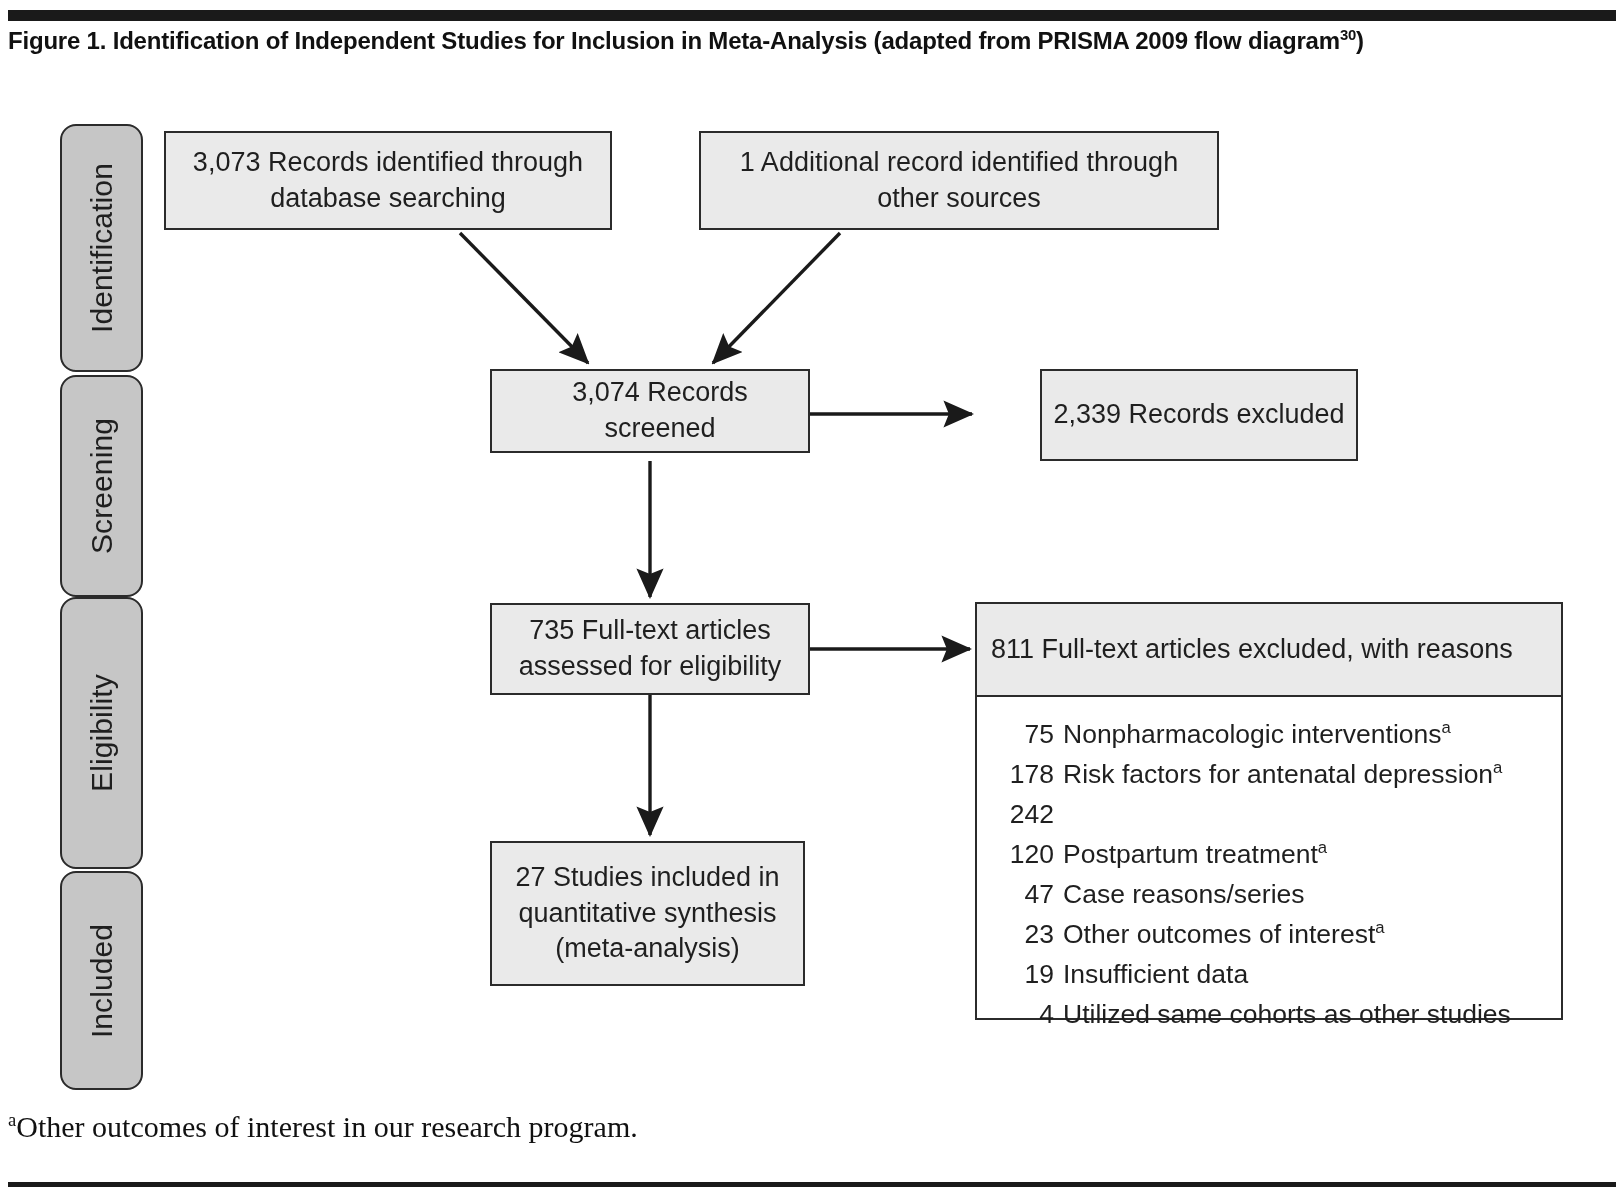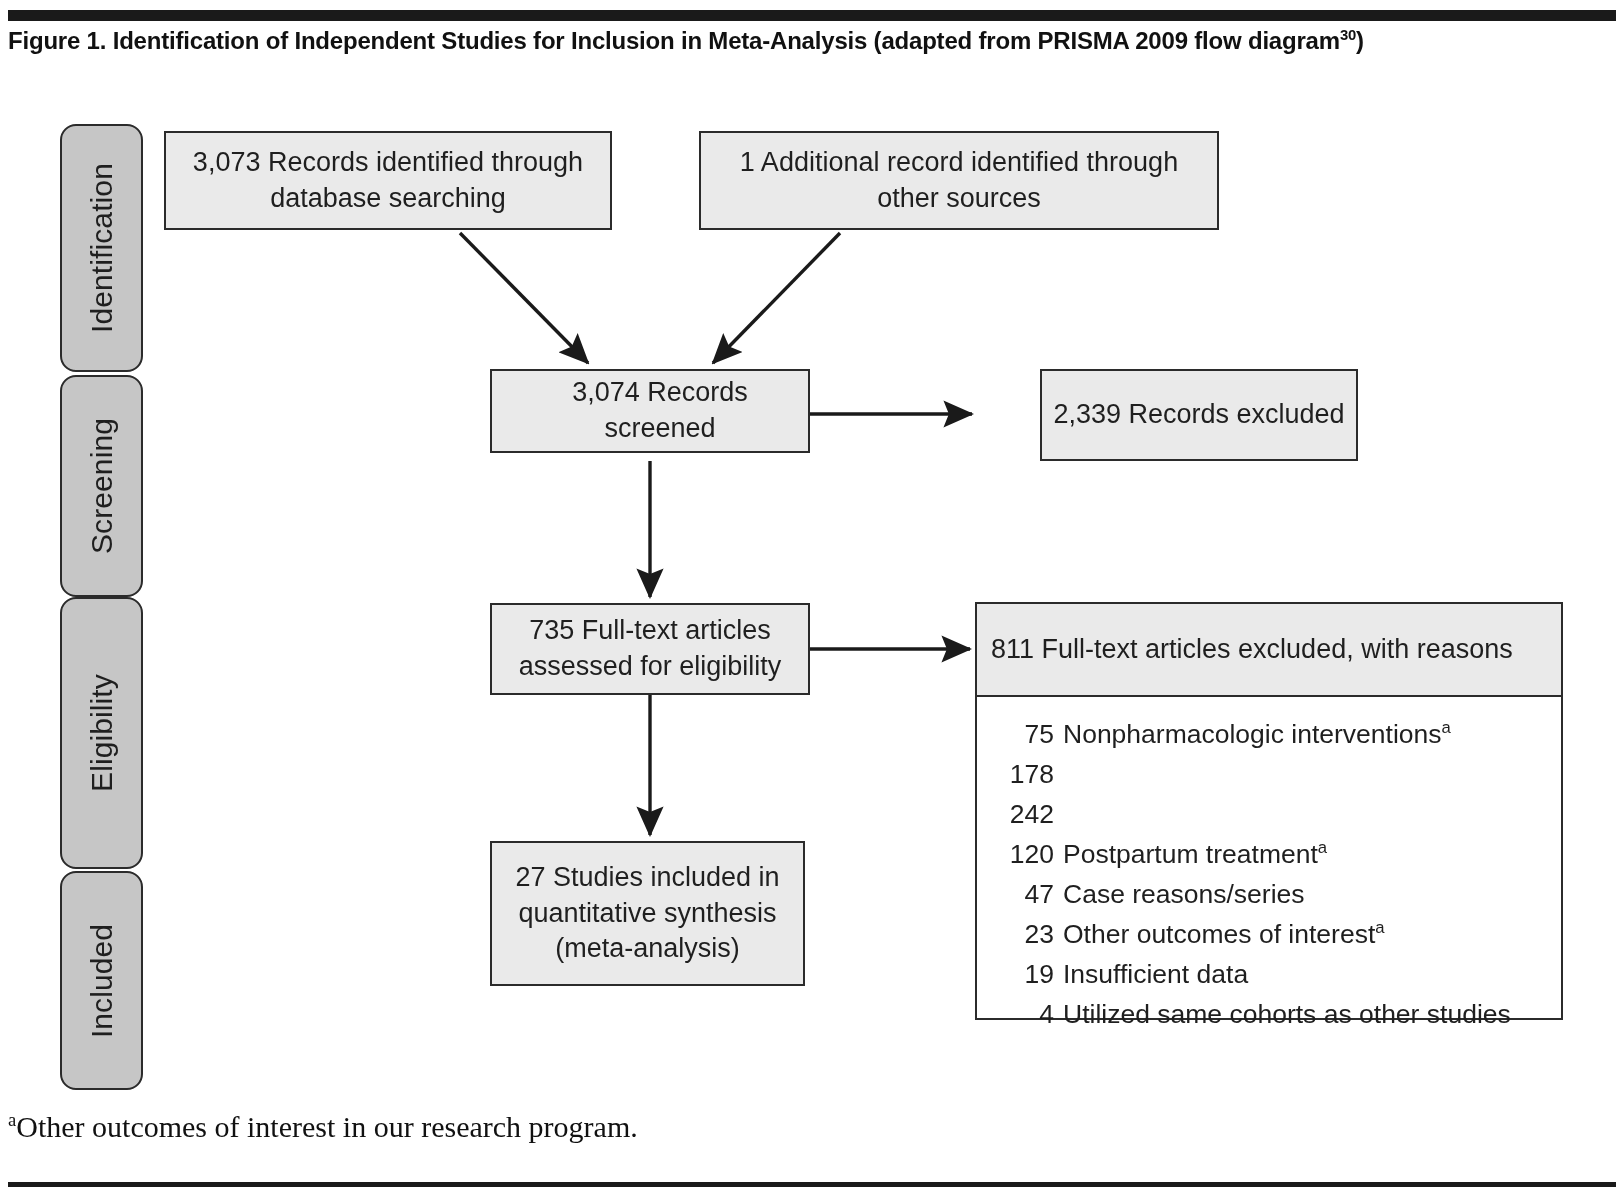--- a/index.html
+++ b/index.html
@@ -221,20 +221,21 @@
 
 <div id="panel-exclusions">
   <div class="panel-head">811 Full-text articles excluded, with reasons</div>
   <div class="reasons" id="reasons-list">
       <div class="reason-row">
         <span class="reason-count">75</span>
         <span class="reason-text"><span>Nonpharmacologic interventions</span><sup>a</sup></span>
       </div>
       <div class="reason-row">
         <span class="reason-count">178</span>
+        <span class="reason-text"><span>Risk factors for antenatal depression</span><sup>a</sup></span>
       </div>
       <div class="reason-row">
         <span class="reason-count">242</span>
       </div>
       <div class="reason-row">
         <span class="reason-count">120</span>
         <span class="reason-text"><span>Postpartum treatment</span><sup>a</sup></span>
       </div>
       <div class="reason-row">
         <span class="reason-count">47</span>

